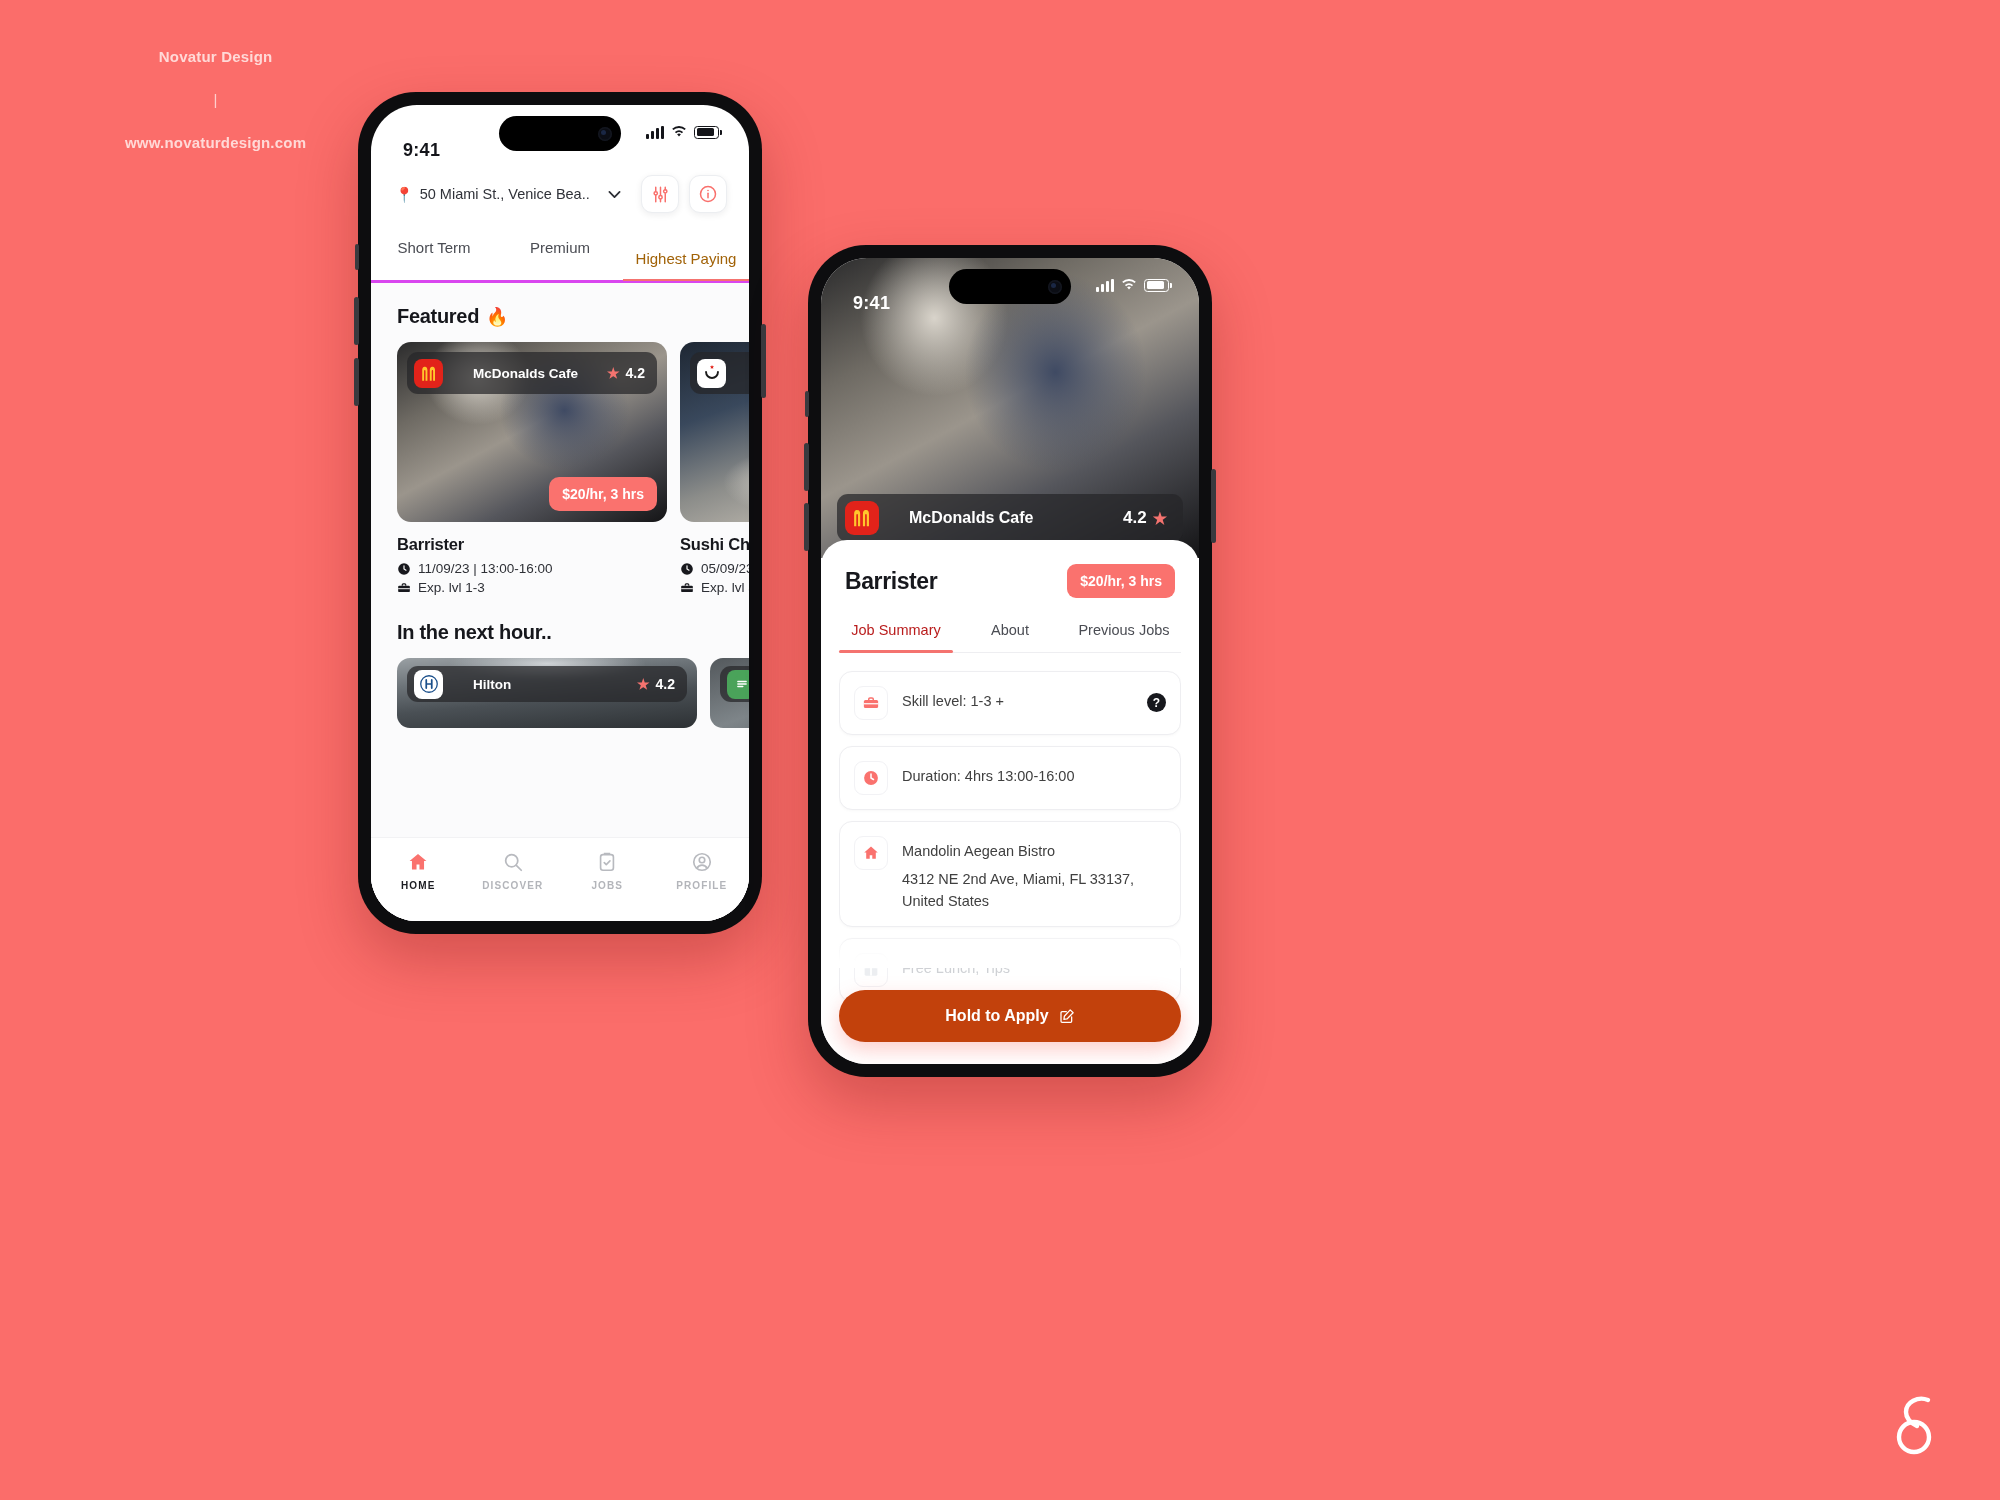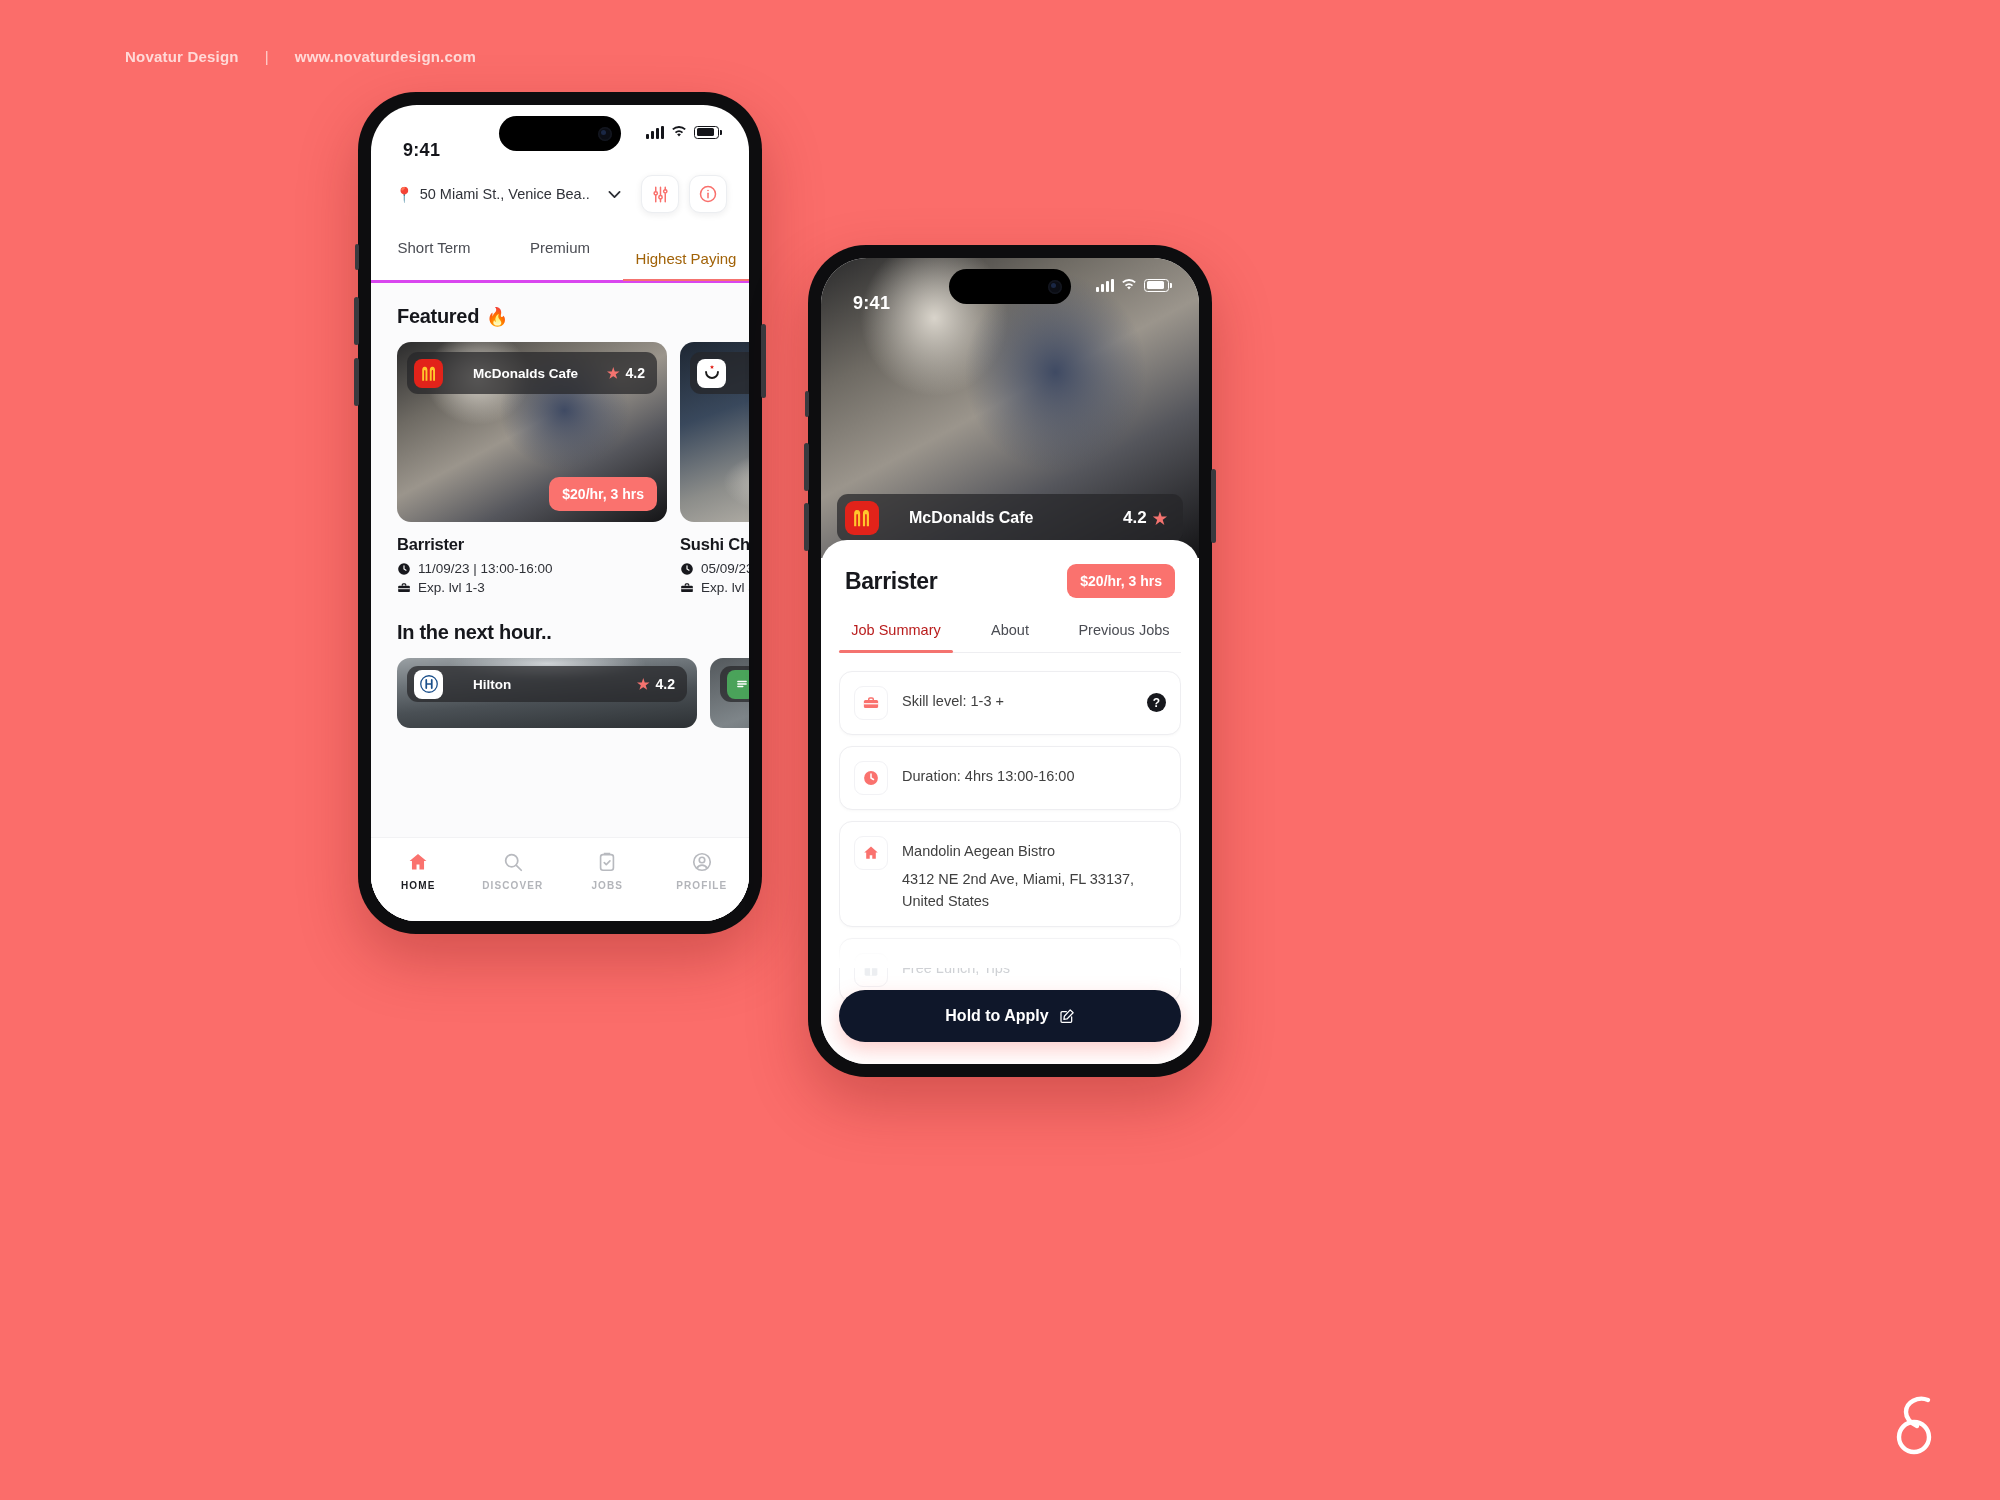--- a/index.html
+++ b/index.html
@@ -10,20 +10,21 @@
     overflow: hidden;
     position: relative;
   }
 
   
   .brand {
     position: absolute; top: 48px; left: 125px;
     display: flex; align-items: center; gap: 26px;
     color: #ffd9d7; font-size: 15px; font-weight: 700;
     letter-spacing: .2px;
+    flex-direction: column;
   }
   .brand .sep { color: #ffd9d7; font-weight: 400; opacity: .9; }
   .brand .url { font-weight: 700; }
 
   
   .logo-mark {
     position: absolute; right: 58px; bottom: 42px;
     width: 54px; height: 64px; color: #ffffff;
   }
 
@@ -220,21 +221,21 @@
   }
   .info-txt { flex:1; padding-top:5px; }
   .info-line { font-size:14.5px; color:#404040; line-height:1.5; }
   .info-line.faded { color:#cfd1d5; }
   .help-dot { width:19px; height:19px; border-radius:50%; background:#17181d; color:#fff;
     font-size:12px; font-weight:700; display:flex; align-items:center; justify-content:center;
     flex:0 0 auto; margin-top:7px; }
 
   .apply-wrap { position:absolute; left:18px; right:18px; bottom:22px; }
   .apply-btn {
-    background:#0f172a; color:#fff; border-radius:30px; height:52px;
+    background:#c2410c; color:#fff; border-radius:30px; height:52px;
     display:flex; align-items:center; justify-content:center; gap:10px;
     font-size:16px; font-weight:700; box-shadow: 0 8px 20px rgba(250,114,110,.35);
   }
   .apply-btn .pen { width:16px; height:16px; display:flex; }
 
   .fade-bottom { position:absolute; left:0; right:0; bottom:96px; height:40px;
     background:linear-gradient(180deg, rgba(255,255,255,0) 0%, #fff 85%); pointer-events:none; }
 </style>
 </head>
 <body>

